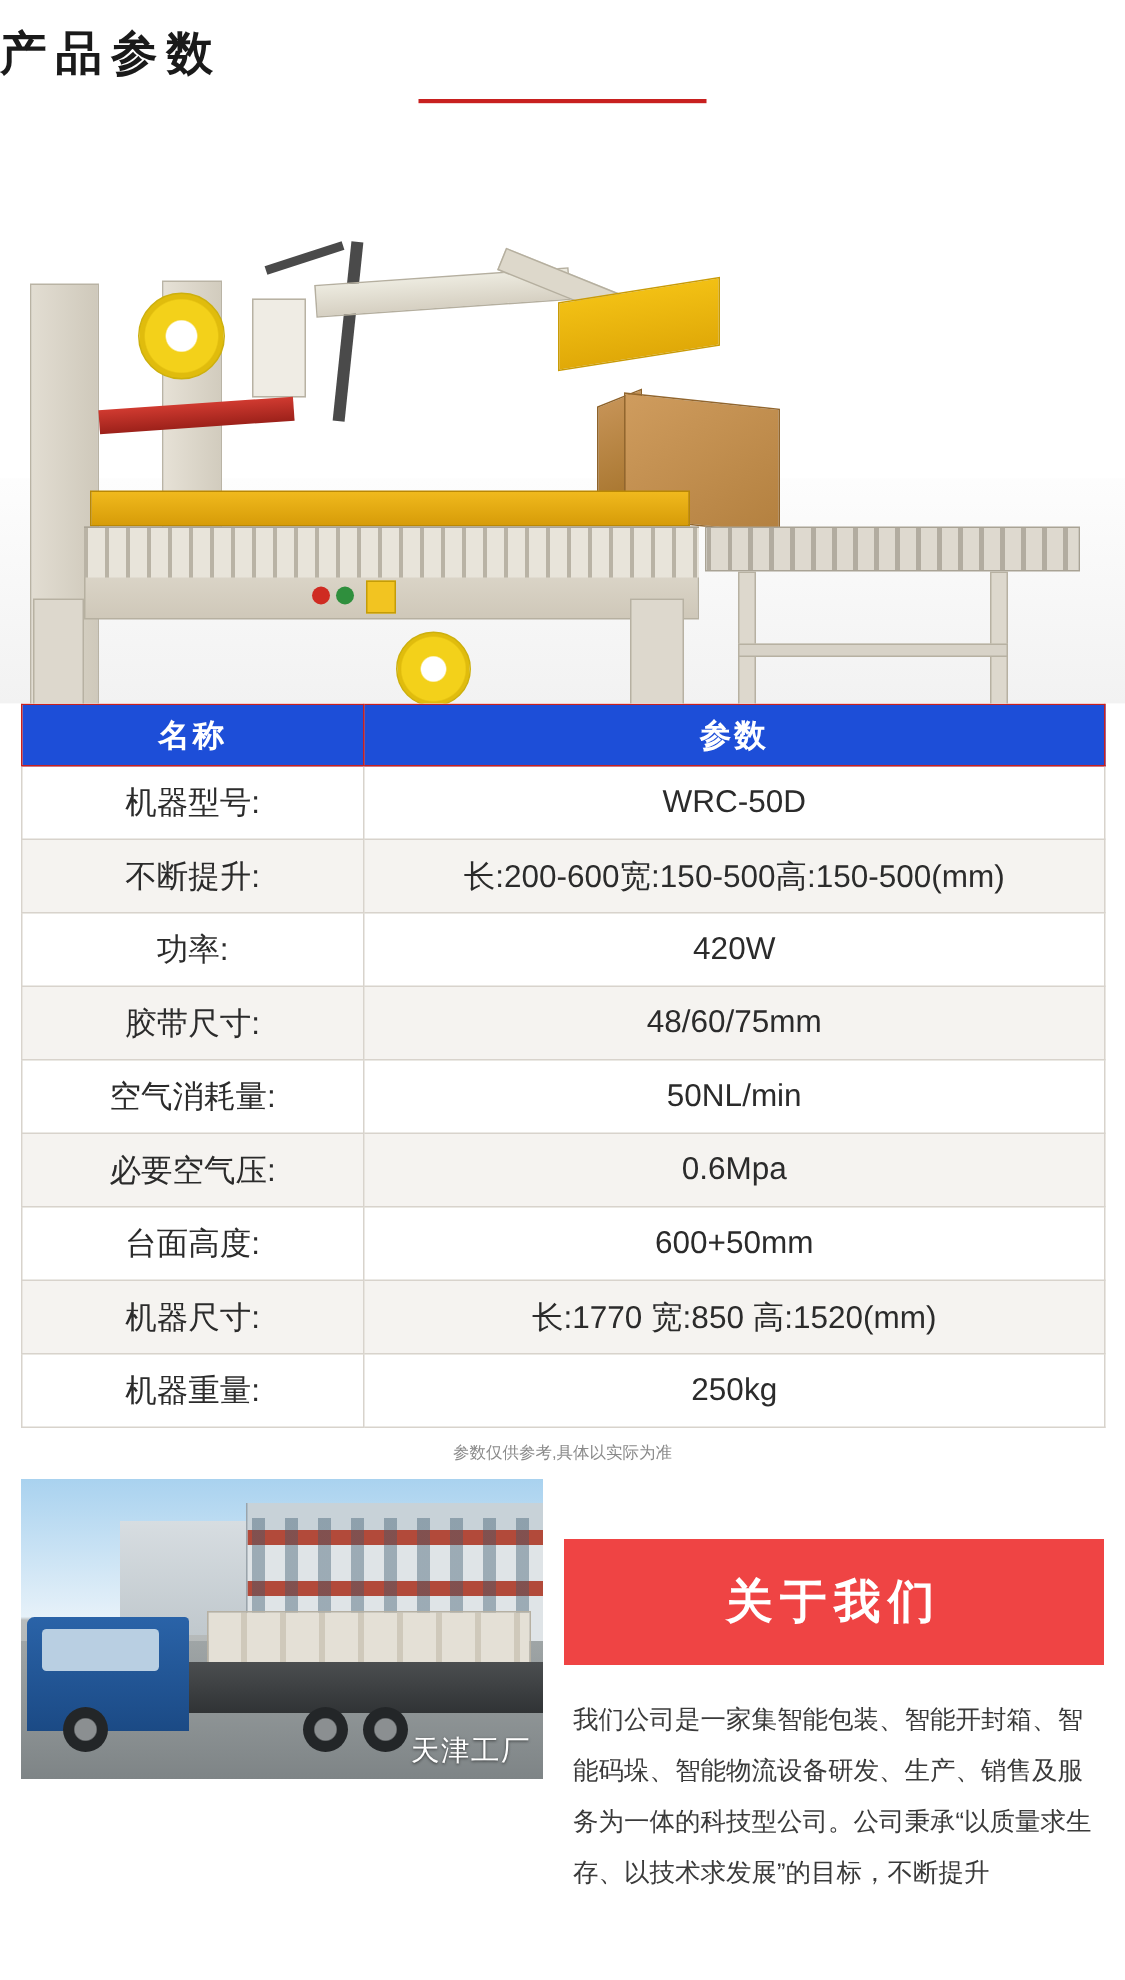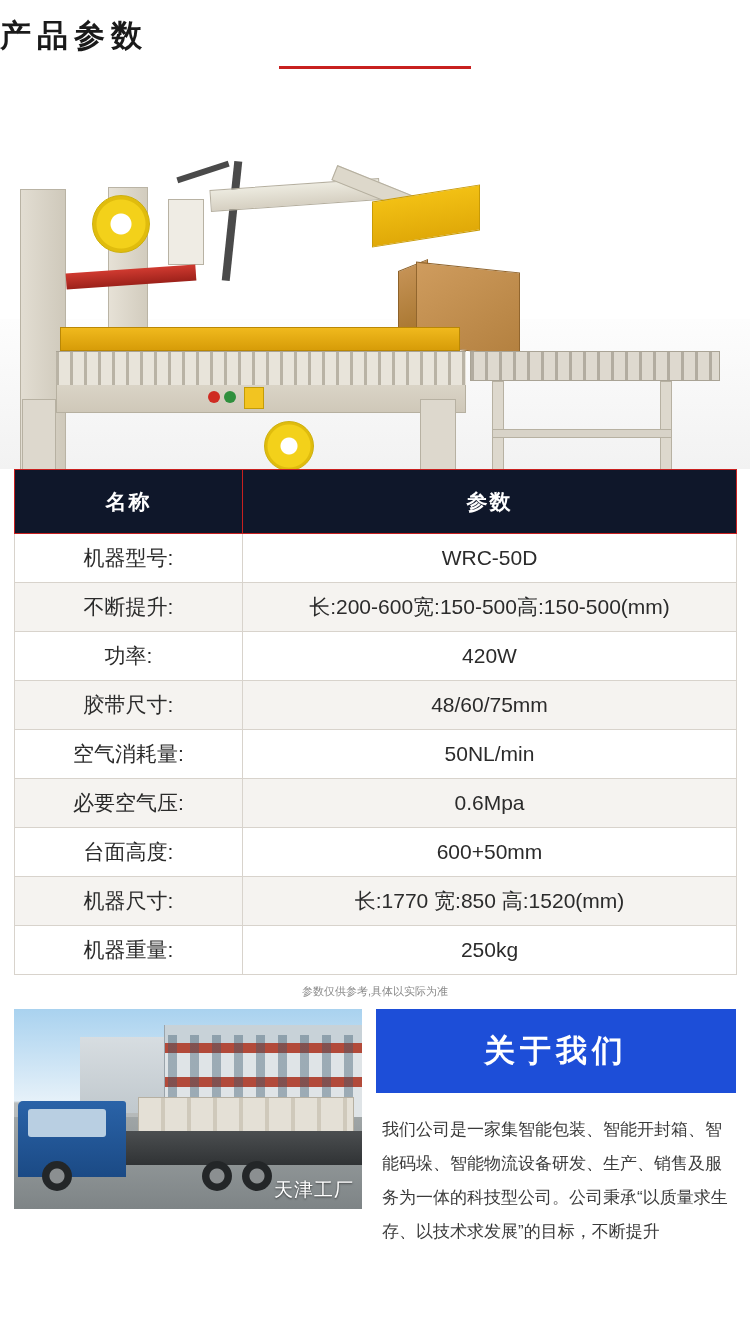--- a/index.html
+++ b/index.html
@@ -151,26 +151,26 @@
   }
   table.spec th, table.spec td {
     border: 1px solid #d8d3cc;
     text-align: center;
     vertical-align: middle;
     font-size: 21px;
     color: #2b2b2b;
     height: 49px;
   }
   table.spec thead th {
-    background: #0f172a;
+    background: #1d4ed8;
     color: #ffffff;
     font-size: 21px;
     font-weight: bold;
     letter-spacing: 2px;
-    height: 64px;
+    height: 41px;
     border: 1px solid #c8201f;
   }
   table.spec col.c1 { width: 228px; }
   table.spec col.c2 { width: 494px; }
   table.spec tbody tr:nth-child(odd)  { background: #ffffff; }
   table.spec tbody tr:nth-child(even) { background: #f5f3f0; }
   table.spec td.name { color: #2b2b2b; }
   .note {
     text-align: center;
     font-size: 11px;
@@ -239,25 +239,26 @@
     position: absolute;
     right: 8px;
     bottom: 6px;
     color: #ffffff;
     font-size: 19px;
     letter-spacing: 1px;
     text-shadow: 0 1px 2px rgba(0,0,0,.6);
   }
   .about-right { flex: 1; }
   .about-banner {
-    background: #1d4ed8;
+    background: #ef4444;
     height: 84px;
     display: flex;
     align-items: center;
     justify-content: center;
+    margin-top: 40px;
   }
   .about-banner span {
     color: #ffffff;
     font-size: 31px;
     font-weight: bold;
     letter-spacing: 5px;
   }
   .about-text {
     padding: 20px 2px 0 6px;
     font-size: 17px;

